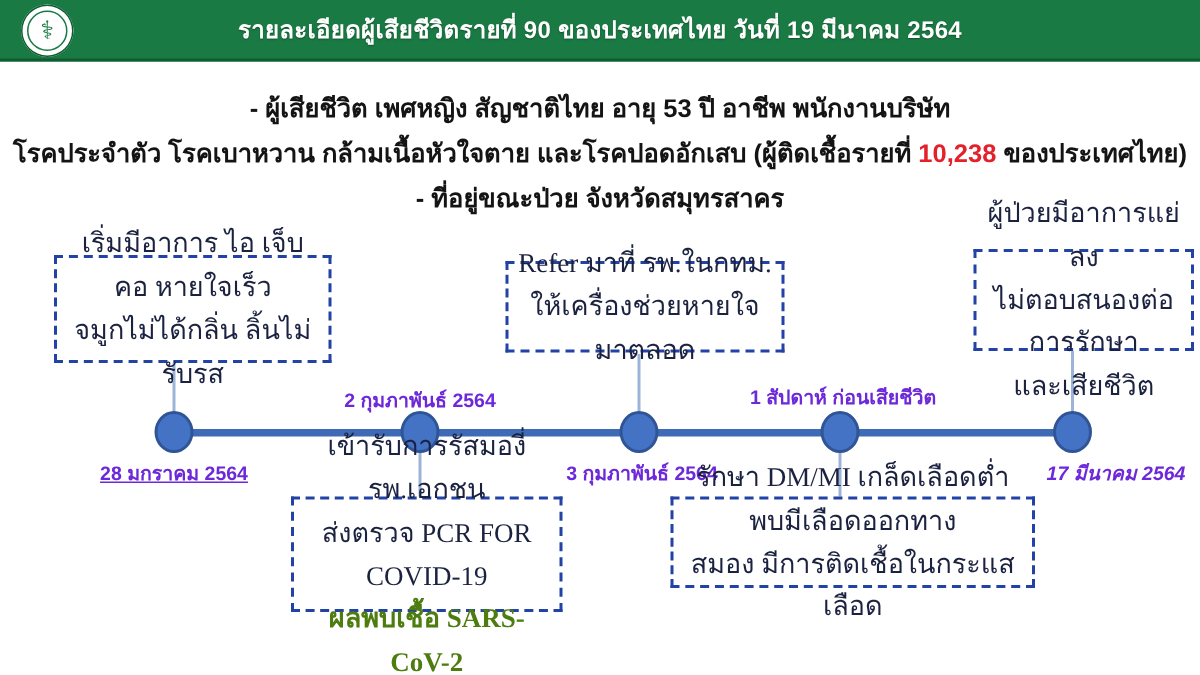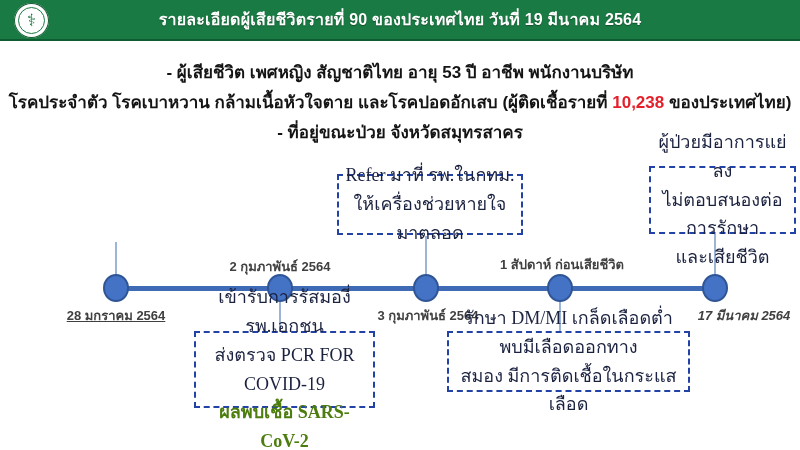--- a/index.html
+++ b/index.html
@@ -48,21 +48,21 @@
   .dot-0 { left:103px; } .dot-1 { left:267px; } .dot-2 { left:413px; }
   .dot-3 { left:547px; } .dot-4 { left:702px; }
   .tl-connector { position:absolute; width:2px; background:#9db4d9; }
   .conn-0 { left:115px; top:242px; height:33px; }
   .conn-1 { left:279px; top:301px; height:31px; }
   .conn-2 { left:425px; top:236px; height:39px; }
   .conn-3 { left:559px; top:301px; height:31px; }
   .conn-4 { left:714px; top:233px; height:42px; }
   .tl-date {
     position:absolute; transform:translateX(-50%); white-space:nowrap;
-    font-weight:bold; font-size:13px; color:#404040;
+    font-weight:bold; font-size:13px; color:#6d28d9;
   }
   .date-0 { left:116px; top:305px;text-decoration:underline; }
   .date-1 { left:280px; top:256px; }
   .date-2 { left:428px; top:305px; }
   .date-3 { left:562px; top:254px; }
   .date-4 { left:744px; top:305px;font-style:italic; }
   
   .ev-box {
     position:absolute; border:2.5px dashed #2243a5; background:#ffffff;
     display:flex; flex-direction:column; align-items:center; justify-content:center;
@@ -107,20 +107,24 @@
   <div class="tl-dot dot-2"></div>
   <div class="tl-dot dot-3"></div>
   <div class="tl-dot dot-4"></div>
 
   <div class="tl-date date-0">28 มกราคม 2564</div>
   <div class="tl-date date-1">2 กุมภาพันธ์ 2564</div>
   <div class="tl-date date-2">3 กุมภาพันธ์ 2564</div>
   <div class="tl-date date-3">1 สัปดาห์ ก่อนเสียชีวิต</div>
   <div class="tl-date date-4">17 มีนาคม 2564</div>
 
+  <div class="ev-box box-0">
+    <div>เริ่มมีอาการ ไอ เจ็บคอ หายใจเร็ว</div>
+    <div>จมูกไม่ได้กลิ่น ลิ้นไม่รับรส</div>
+  </div>
 
   <div class="ev-box box-1">
     <div>เข้ารับการรัสมองี่ รพ.เอกชน</div>
     <div>ส่งตรวจ PCR FOR COVID-19</div>
     <div class="highlight-line">ผลพบเชื้อ SARS-CoV-2</div>
   </div>
 
   <div class="ev-box box-2">
     <div>Refer มาที่ รพ.ในกทม.</div>
     <div>ให้เครื่องช่วยหายใจมาตลอด</div>

